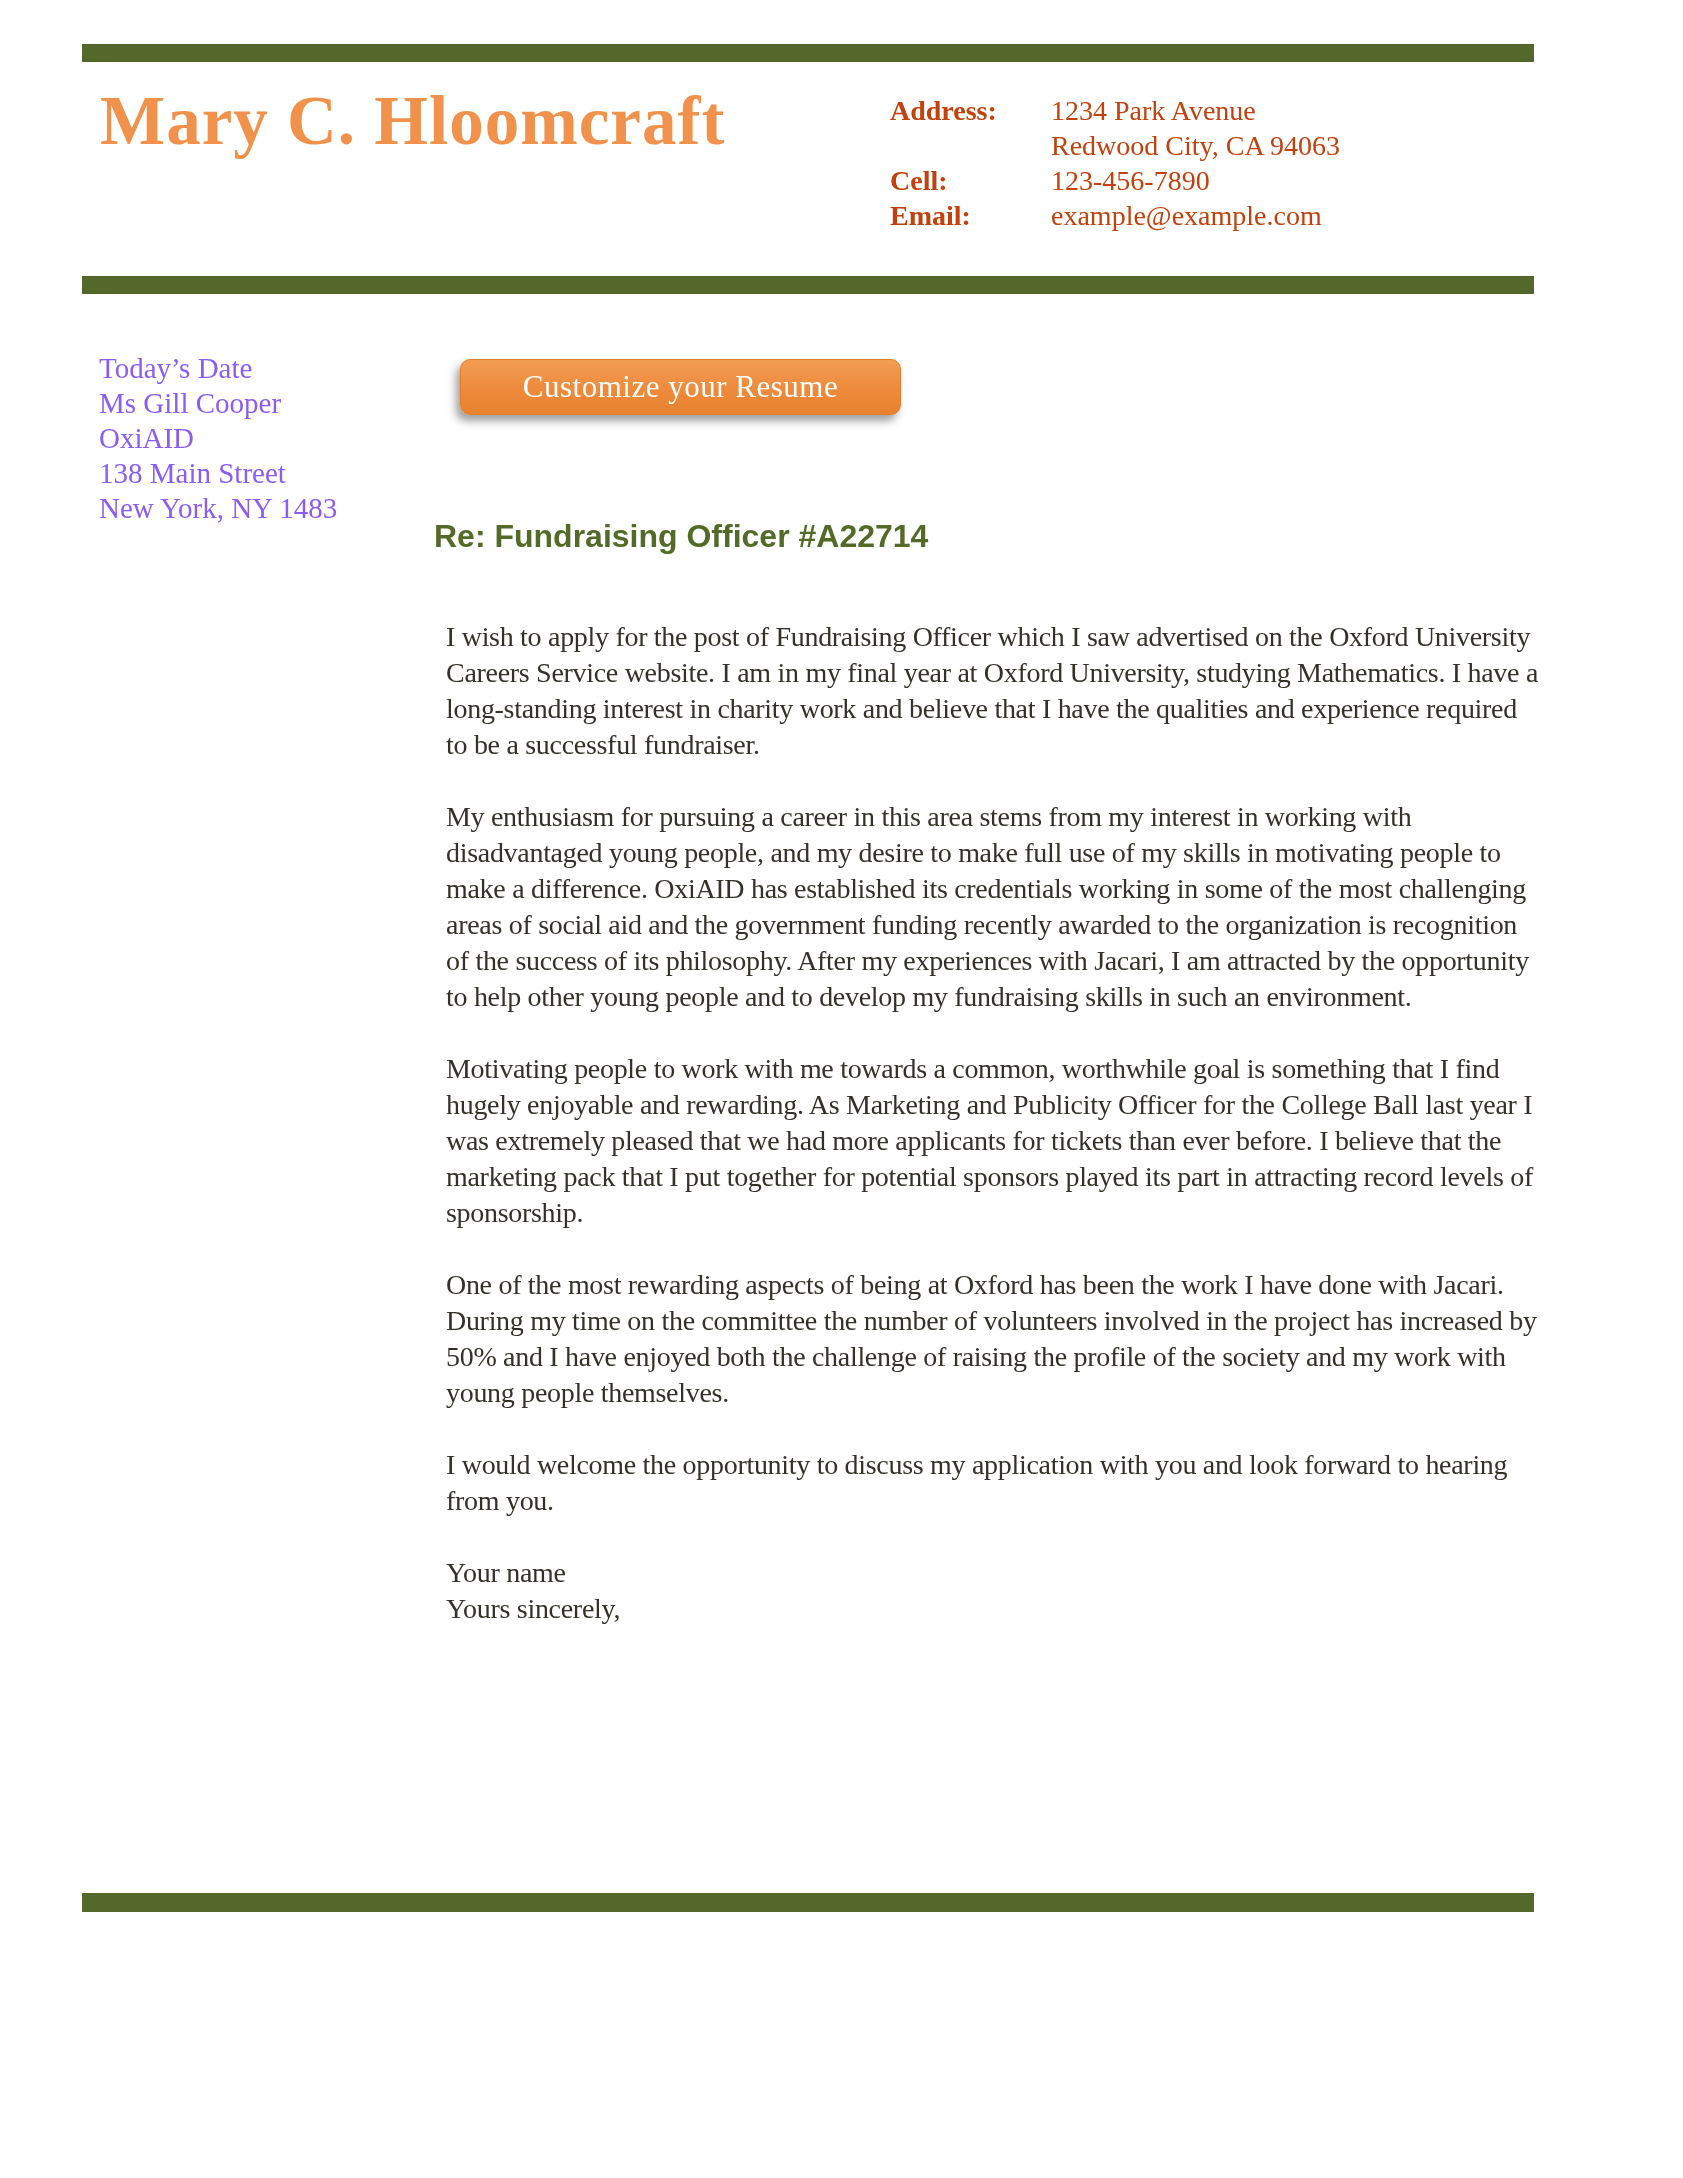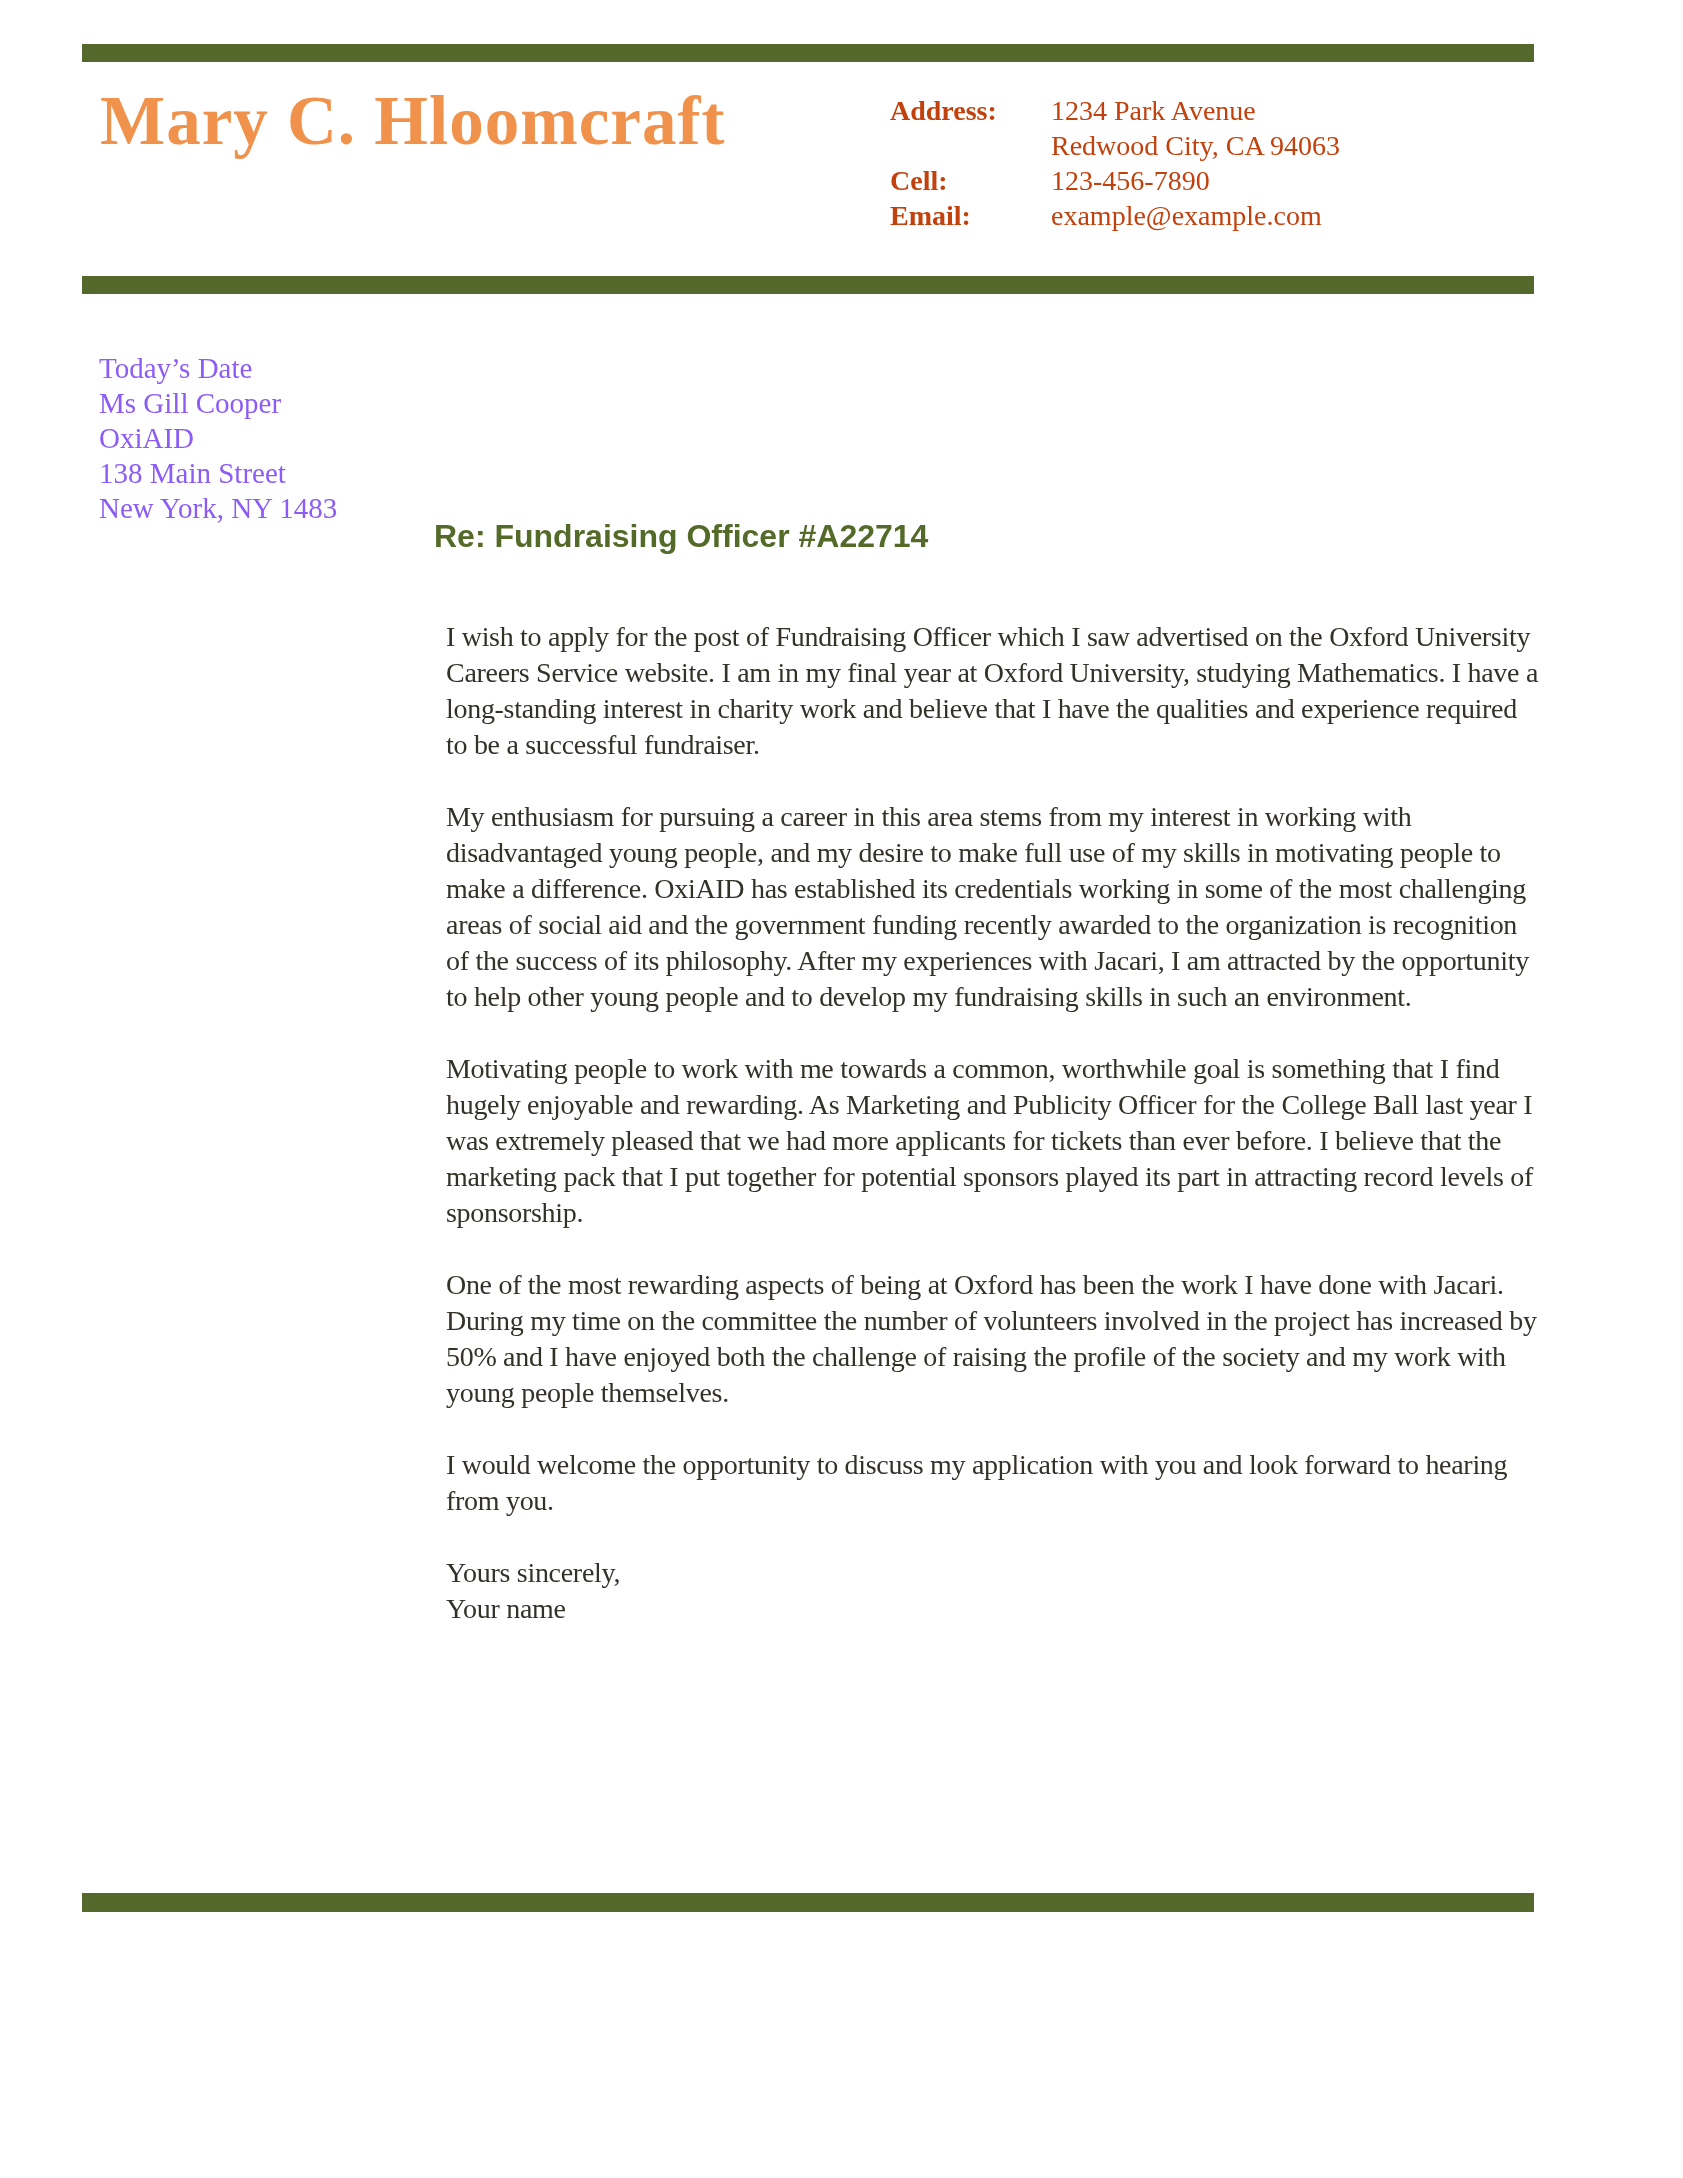--- a/index.html
+++ b/index.html
@@ -135,31 +135,32 @@
   <div class="bar bar-mid"></div>
 
   <div class="recipient">
     <div>Today’s Date</div>
     <div>Ms Gill Cooper</div>
     <div>OxiAID</div>
     <div>138 Main Street</div>
     <div>New York, NY 1483</div>
   </div>
 
+  <div class="cta">Customize your Resume</div>
 
   <div class="subject">Re: Fundraising Officer #A22714</div>
 
   <div class="letter-body">
     <p>I wish to apply for the post of Fundraising Officer which I saw advertised on the Oxford University Careers Service website. I am in my final year at Oxford University, studying Mathematics. I have a long-standing interest in charity work and believe that I have the qualities and experience required to be a successful fundraiser.</p>
     <p>My enthusiasm for pursuing a career in this area stems from my interest in working with disadvantaged young people, and my desire to make full use of my skills in motivating people to make a difference. OxiAID has established its credentials working in some of the most challenging areas of social aid and the government funding recently awarded to the organization is recognition of the success of its philosophy. After my experiences with Jacari, I am attracted by the opportunity to help other young people and to develop my fundraising skills in such an environment.</p>
     <p>Motivating people to work with me towards a common, worthwhile goal is something that I find hugely enjoyable and rewarding. As Marketing and Publicity Officer for the College Ball last year I was extremely pleased that we had more applicants for tickets than ever before. I believe that the marketing pack that I put together for potential sponsors played its part in attracting record levels of sponsorship.</p>
     <p>One of the most rewarding aspects of being at Oxford has been the work I have done with Jacari. During my time on the committee the number of volunteers involved in the project has increased by 50% and I have enjoyed both the challenge of raising the profile of the society and my work with young people themselves.</p>
     <p>I would welcome the opportunity to discuss my application with you and look forward to hearing from you.</p>
     <div class="closing">
+      <div>Your name</div>
       <div>Yours sincerely,</div>
-      <div>Your name</div>
     </div>
   </div>
 
   <div class="bar bar-bottom"></div>
 
 </div>
 
 
 </body></html>

